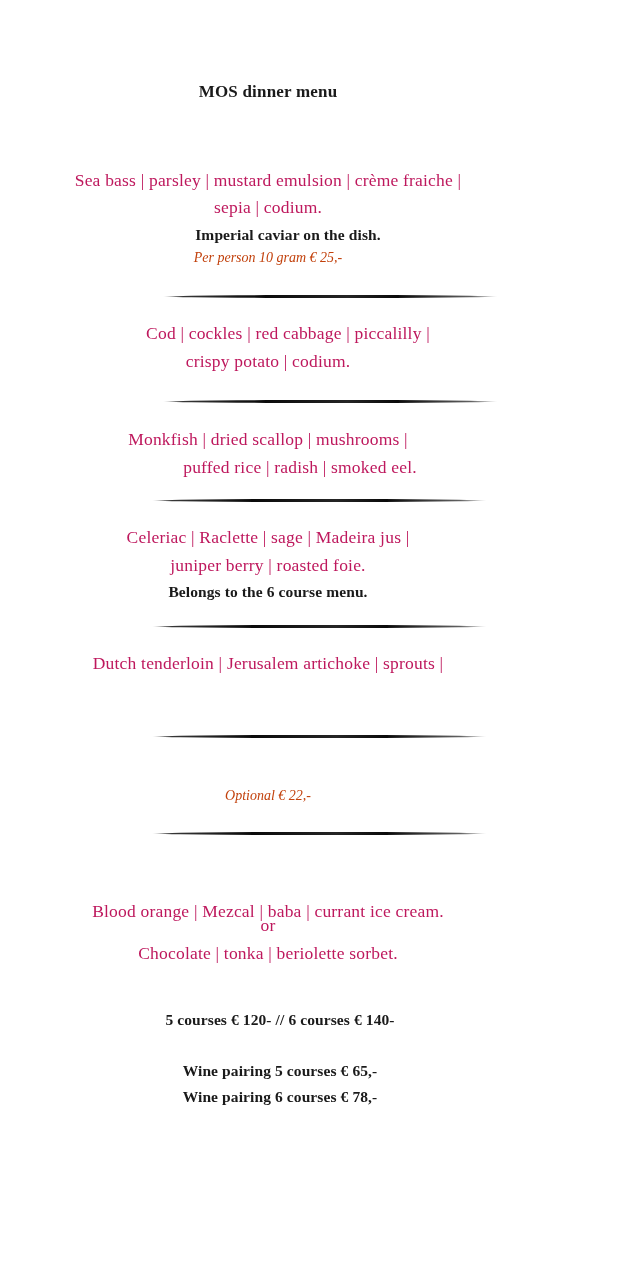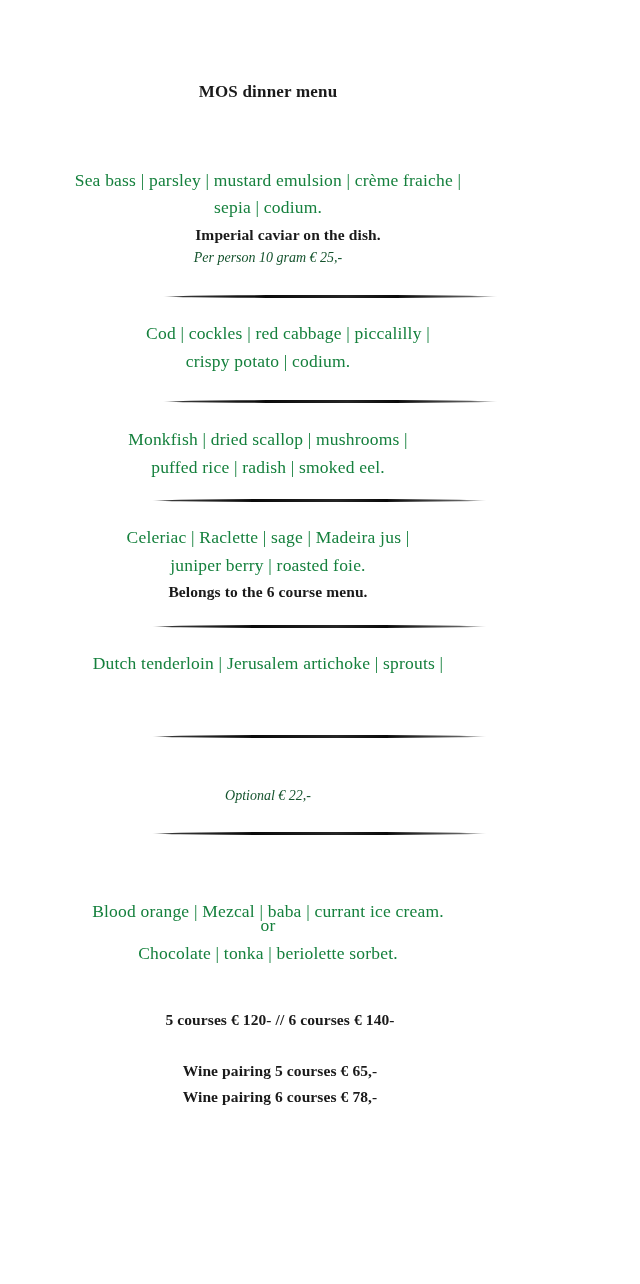--- a/index.html
+++ b/index.html
@@ -14,23 +14,23 @@
   .page { position: absolute; inset: 0; }
   .line {
     position: absolute;
     left: 0;
     width: 536px;
     text-align: center;
     white-space: nowrap;
     font-family: "Liberation Serif", "DejaVu Serif", serif;
   }
   .title { font-weight: bold; font-size: 17px; letter-spacing: 0.2px; }
-  .dish { font-size: 17.5px; letter-spacing: 0.2px; color: #15803d; }
+  .dish { font-size: 17.5px; letter-spacing: 0.2px; color: #be185d; }
   .note-bold { font-weight: bold; font-size: 15.5px; letter-spacing: 0.1px; }
-  .note-italic { font-style: italic; font-size: 14px; color: #14532d; }
+  .note-italic { font-style: italic; font-size: 14px; color: #c2410c; }
   .price { font-weight: bold; font-size: 15.5px; letter-spacing: 0.1px; margin-left: 12px; }
   .divider {
     position: absolute;
     height: 3px;
     border-radius: 50%;
     background: linear-gradient(90deg,
       rgba(20,20,20,0) 0%,
       rgba(20,20,20,0.85) 6%,
       rgba(10,10,10,1) 30%,
       rgba(25,25,25,0.95) 55%,
@@ -52,21 +52,21 @@
   <div class="line note-italic" style="top:250px;">Per person 10 gram € 25,-</div>
 
   <div class="divider" style="top:295px; left:163px; width:335px;"></div>
 
   <div class="line dish" style="top:323px;padding-left:20px;">Cod | cockles | red cabbage | piccalilly |</div>
   <div class="line dish" style="top:351px;">crispy potato | codium.</div>
 
   <div class="divider" style="top:400px; left:163px; width:335px;"></div>
 
   <div class="line dish" style="top:429px;">Monkfish | dried scallop | mushrooms |</div>
-  <div class="line dish" style="top:457px;">puffed rice | radish | smoked eel.</div>
+  <div class="line dish" style="top:457px;padding-left:32px;">puffed rice | radish | smoked eel.</div>
 
   <div class="divider" style="top:499px; left:152px; width:335px;"></div>
 
   <div class="line dish" style="top:527px;">Celeriac | Raclette | sage | Madeira jus |</div>
   <div class="line dish" style="top:555px;">juniper berry | roasted foie.</div>
   <div class="line note-bold" style="top:583px;">Belongs to the 6 course menu.</div>
 
   <div class="divider" style="top:625px; left:152px; width:335px;"></div>
 
   <div class="line dish" style="top:653px;">Dutch tenderloin | Jerusalem artichoke | sprouts |</div>

